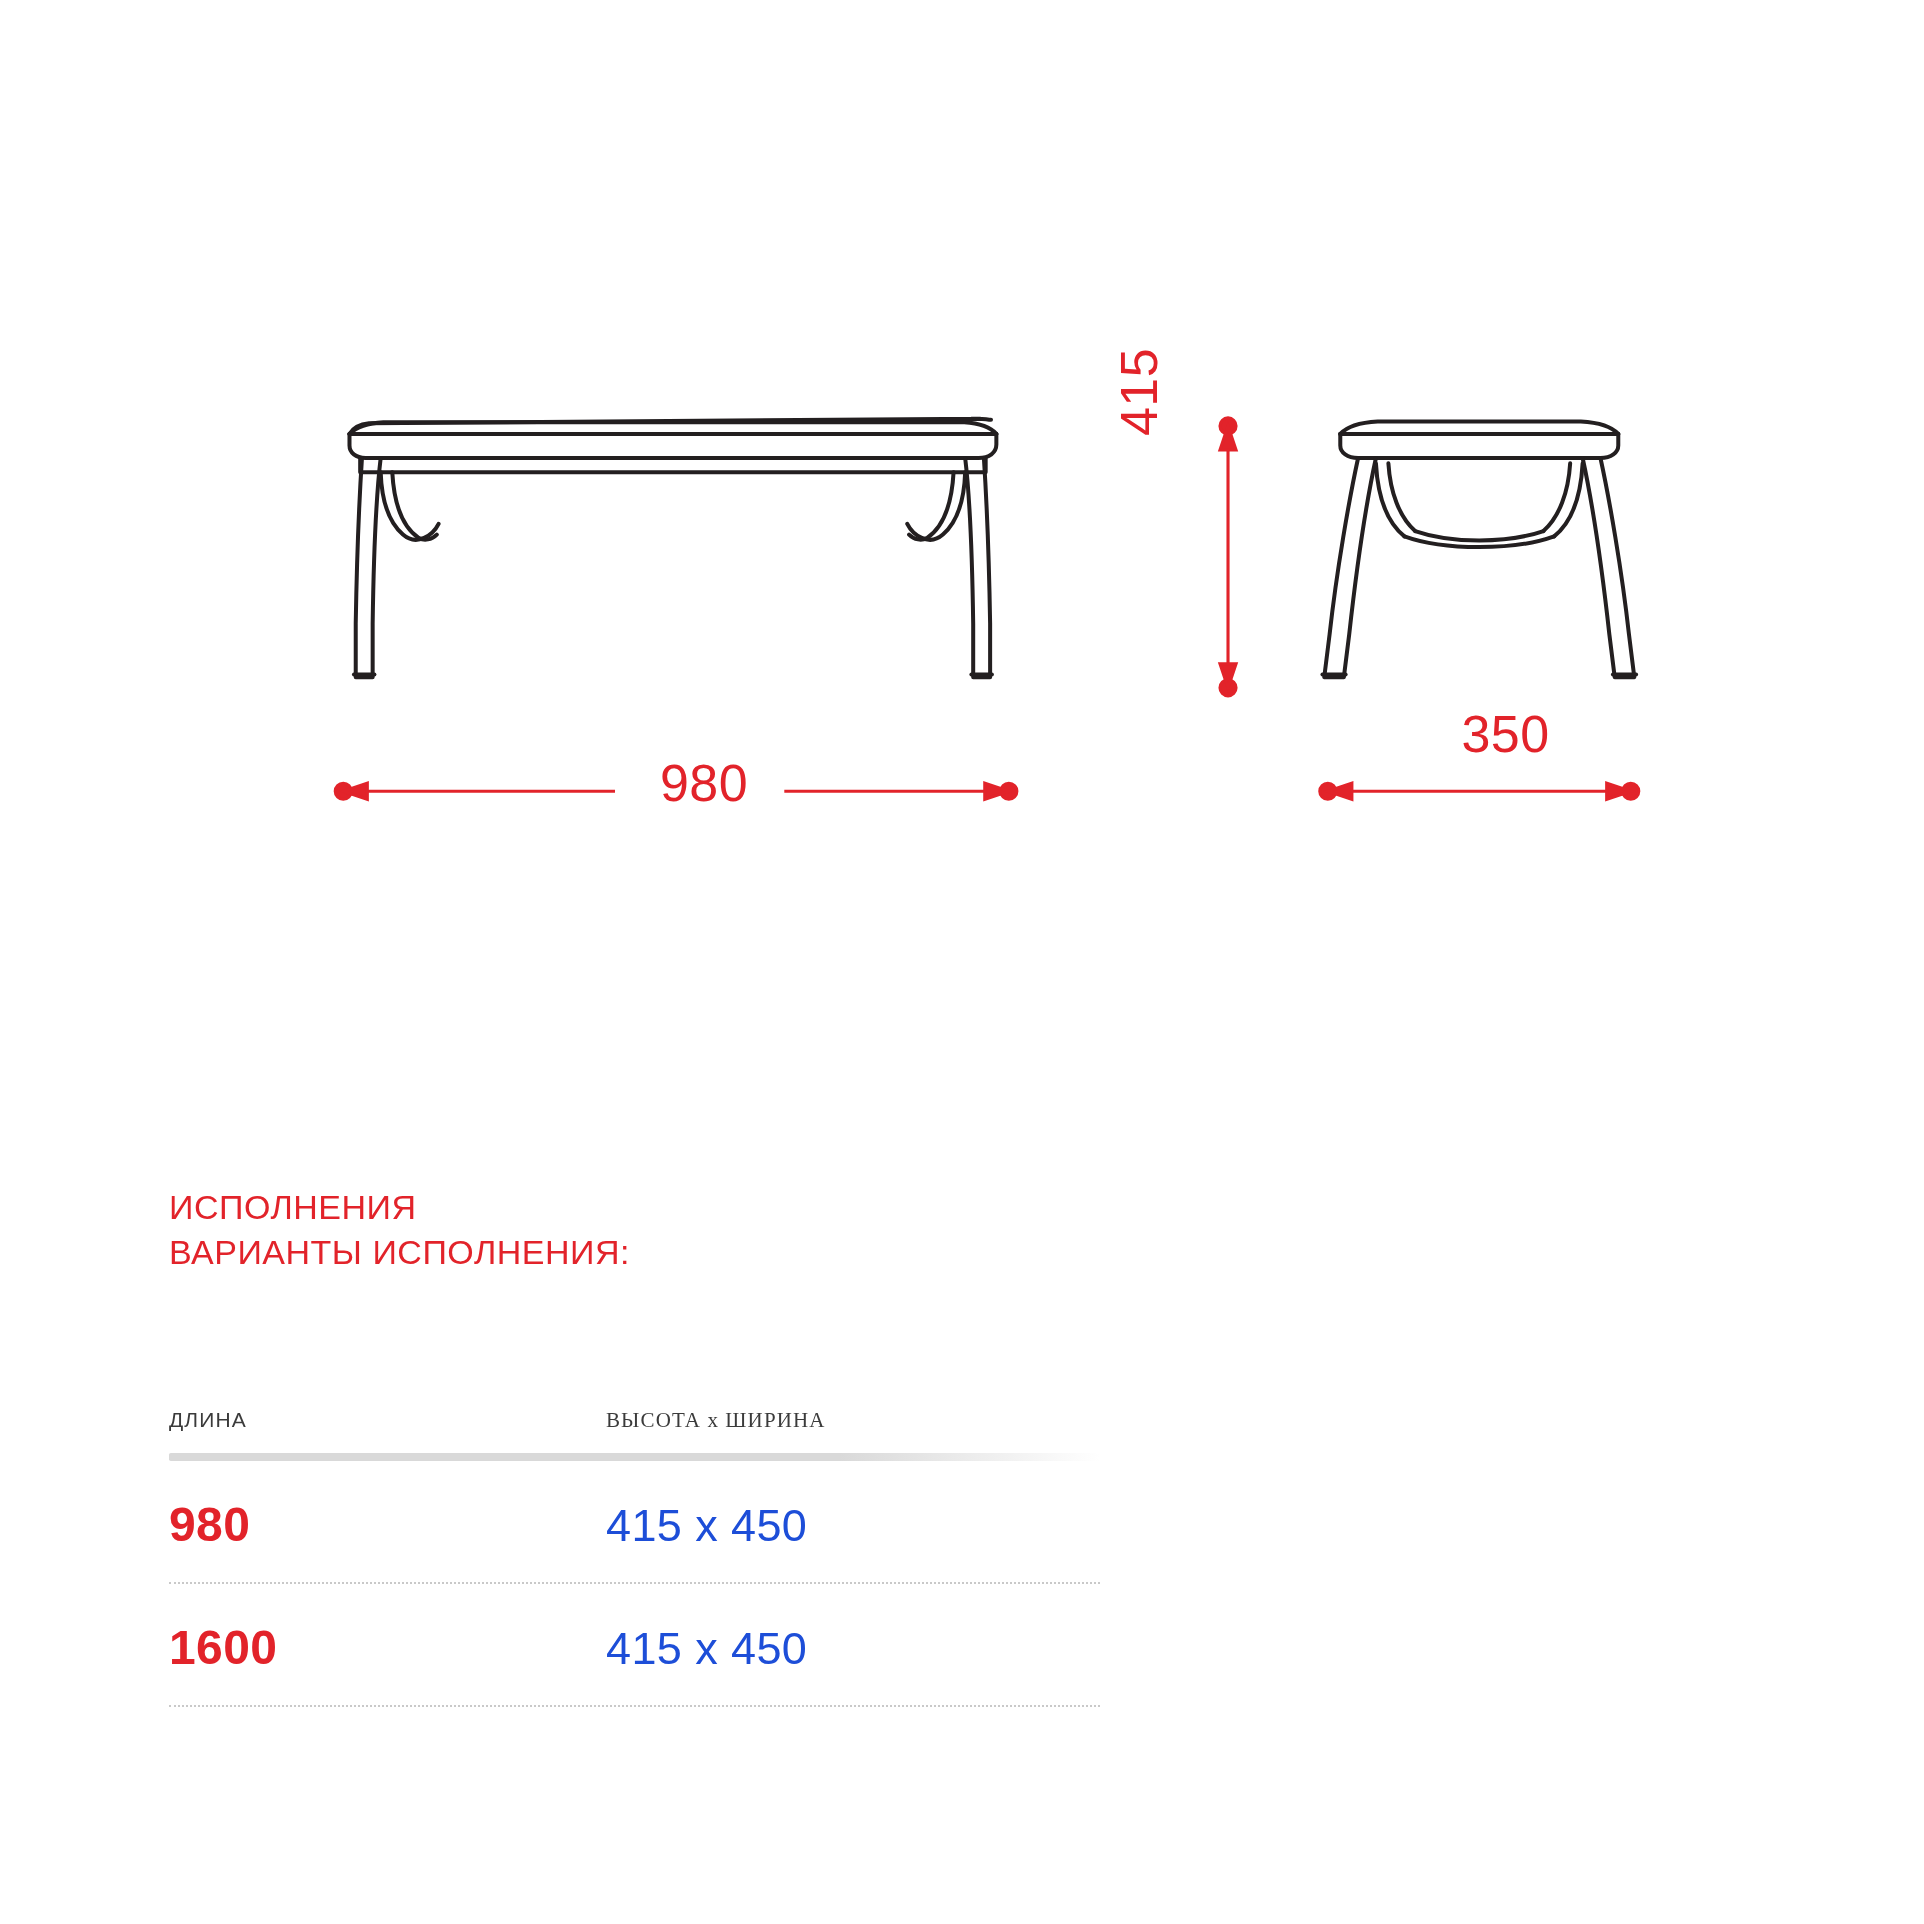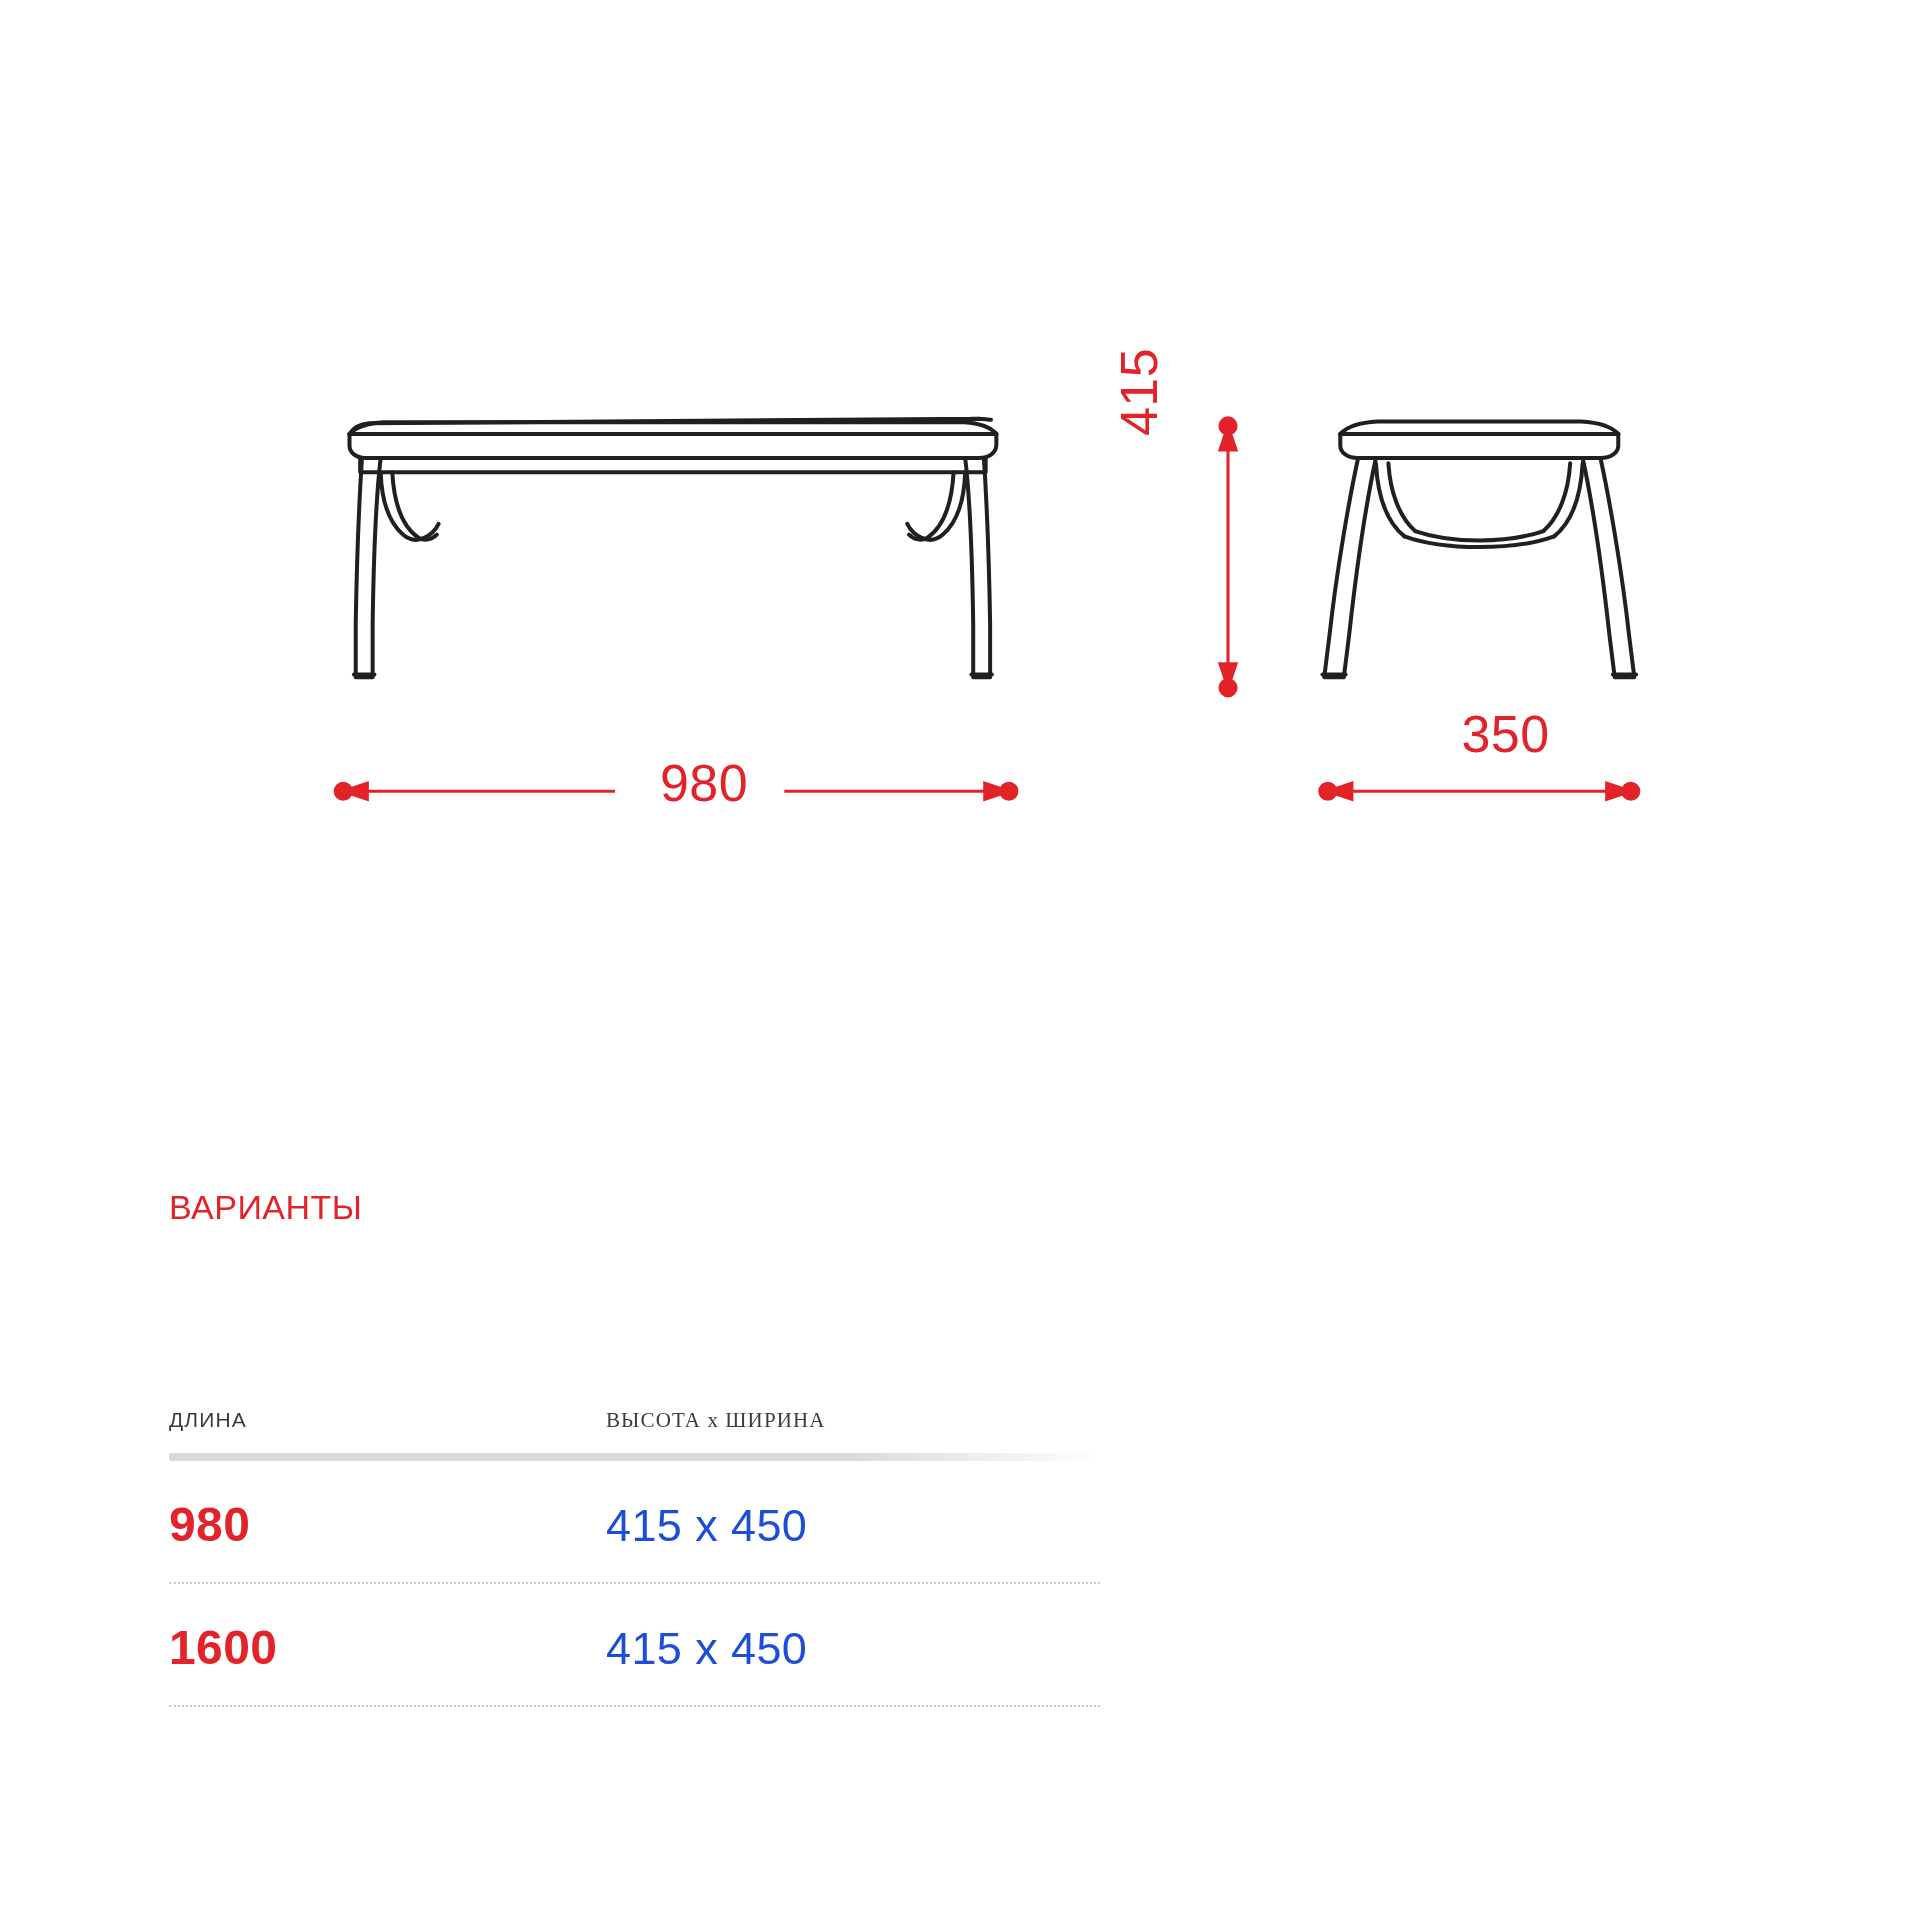--- a/index.html
+++ b/index.html
@@ -244,21 +244,22 @@
 
   <div class="dim-label" id="dim-length-label">980</div>
 
   <div class="dim-label" id="dim-width-label">350</div>
 
   <div class="dim-label" id="dim-height-label">415</div>
 </div>
 
 <div class="variants">
   <div class="variants-title">
-    <span class="line">ВАРИАНТЫ</span>
+    <span class="line">ИСПОЛНЕНИЯ</span>
+    <span class="line">ВАРИАНТЫ ИСПОЛНЕНИЯ:</span>
   </div>
 </div>
 
 <div class="variants-table">
 
   <div class="vt-head">
     <div class="col1">ДЛИНА</div>
     <div class="col2">ВЫСОТА х ШИРИНА</div>
   </div>
 

